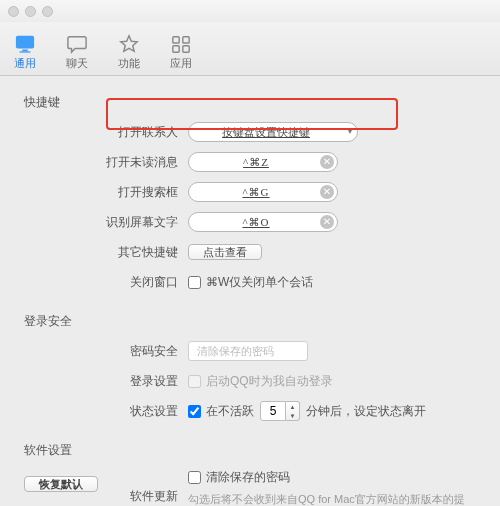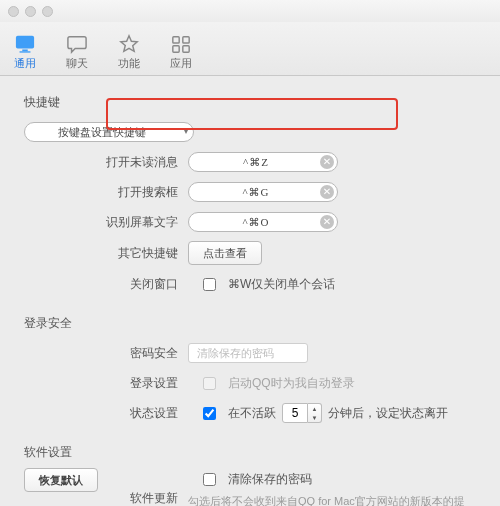--- a/index.html
+++ b/index.html
@@ -10,26 +10,26 @@
   .tab { display: flex; flex-direction: column; align-items: center; gap: 2px; color: #6b6b6b; font-size: 11px; cursor: pointer; padding-bottom: 4px; justify-content: space-between; }
   .tab.active { color: #2b7de0; }
   .tab .ic { width: 22px; height: 20px; display: flex; align-items: center; justify-content: center; }
   .tab .ic svg { width: 22px; height: 20px; }
   .content { padding: 18px 24px 10px 24px; }
   .section { display: flex; flex-direction: column; margin-bottom: 12px; }
   .sec-title { color: #555; font-size: 12px; margin-bottom: 10px; }
   .row { display: flex; align-items: center; margin-bottom: 8px; min-height: 22px; }
   .row-label { width: 164px; text-align: right; color: #555; padding-right: 10px; font-size: 12px; }
   .row-body { display: flex; align-items: center; gap: 6px; flex: 1; }
-  .pill { position: relative; height: 20px; border-radius: 10px; border: 1px solid #b8b8b8; background: #fff; display: flex; align-items: center; justify-content: center; font-size: 11px; color: #444; padding: 0 22px 0 8px; min-width: 150px; }
+  .pill { position: relative; height: 20px; border-radius: 10px; border: 1px solid #b8b8b8; background: #fff; display: flex; align-items: center; justify-content: center; font-size: 11px; color: #444; padding: 0 22px 0 8px; min-width: 150px; text-decoration: underline; }
   .pill .sym { font-family: -apple-system; letter-spacing: 1px; }
   .pill .clr { position: absolute; right: 3px; top: 2px; width: 14px; height: 14px; border-radius: 50%; background: #c4c4c4; color: #fff; line-height: 14px; text-align: center; font-size: 10px; cursor: pointer; }
   .pill.drop .dd { position: absolute; right: 5px; top: 4px; color: #777; font-size: 8px; }
-  .btn { height: 24px; border-radius: 4px; border: 1px solid #b8b8b8; background: linear-gradient(#ffffff,#f0f0f0); padding: 0 14px; font-size: 11px; color: #444; cursor: pointer; display:flex;align-items:center;}
-  .chk { display: flex; align-items: center; gap: 12px; font-size: 12px; color: #555; margin-left: 15px; }
+  .btn { height: 16px; border-radius: 4px; border: 1px solid #b8b8b8; background: linear-gradient(#ffffff,#f0f0f0); padding: 0 14px; font-size: 11px; color: #444; cursor: pointer; display:flex;align-items:center;}
+  .chk { display: flex; align-items: center; gap: 5px; font-size: 12px; color: #555; }
   .chk input { width: 13px; height: 13px; }
   .chk.disabled { color: #a5a5a5; }
   .placeholder-input { height: 20px; border: 1px solid #cfcfcf; background: #fff; color: #bcbcbc; font-size: 11px; padding: 0 8px; width: 120px; border-radius: 3px; display:flex;align-items:center;}
   .stepper { display: flex; align-items: center; }
   .stepper input { width: 26px; height: 20px; border: 1px solid #bcbcbc; text-align: center; font-size: 12px; border-radius: 3px 0 0 3px; }
   .stepper .arrows { width: 14px; height: 20px; border: 1px solid #bcbcbc; border-left: none; border-radius: 0 3px 3px 0; display: flex; flex-direction: column; font-size: 6px; color: #555; background: linear-gradient(#fff,#eee); }
   .stepper .arrows div { flex:1; display:flex; align-items:center; justify-content:center; cursor:pointer; }
   .hint { color: #9a9a9a; font-size: 11px; line-height: 1.45; margin-top: 2px; }
   .highlight-box { position: absolute; border: 2px solid #e23b2e; border-radius: 4px; pointer-events: none; }
   .restore { position: absolute; left: 24px; bottom: 14px; font-weight: bold; }
@@ -83,20 +83,21 @@
     <span>应用</span>
   </div>
 </div>
 
 <div class="content">
 
   <div class="section">
     <div class="sec-title">快捷键</div>
 
     <div class="row">
+      <div class="row-label">打开联系人</div>
       <div class="row-body">
         <div class="pill drop" style="min-width:170px">
           <span>按键盘设置快捷键</span>
           <span class="dd">▾</span>
         </div>
       </div>
     </div>
 
     <div class="row">
       <div class="row-label">打开未读消息</div>

